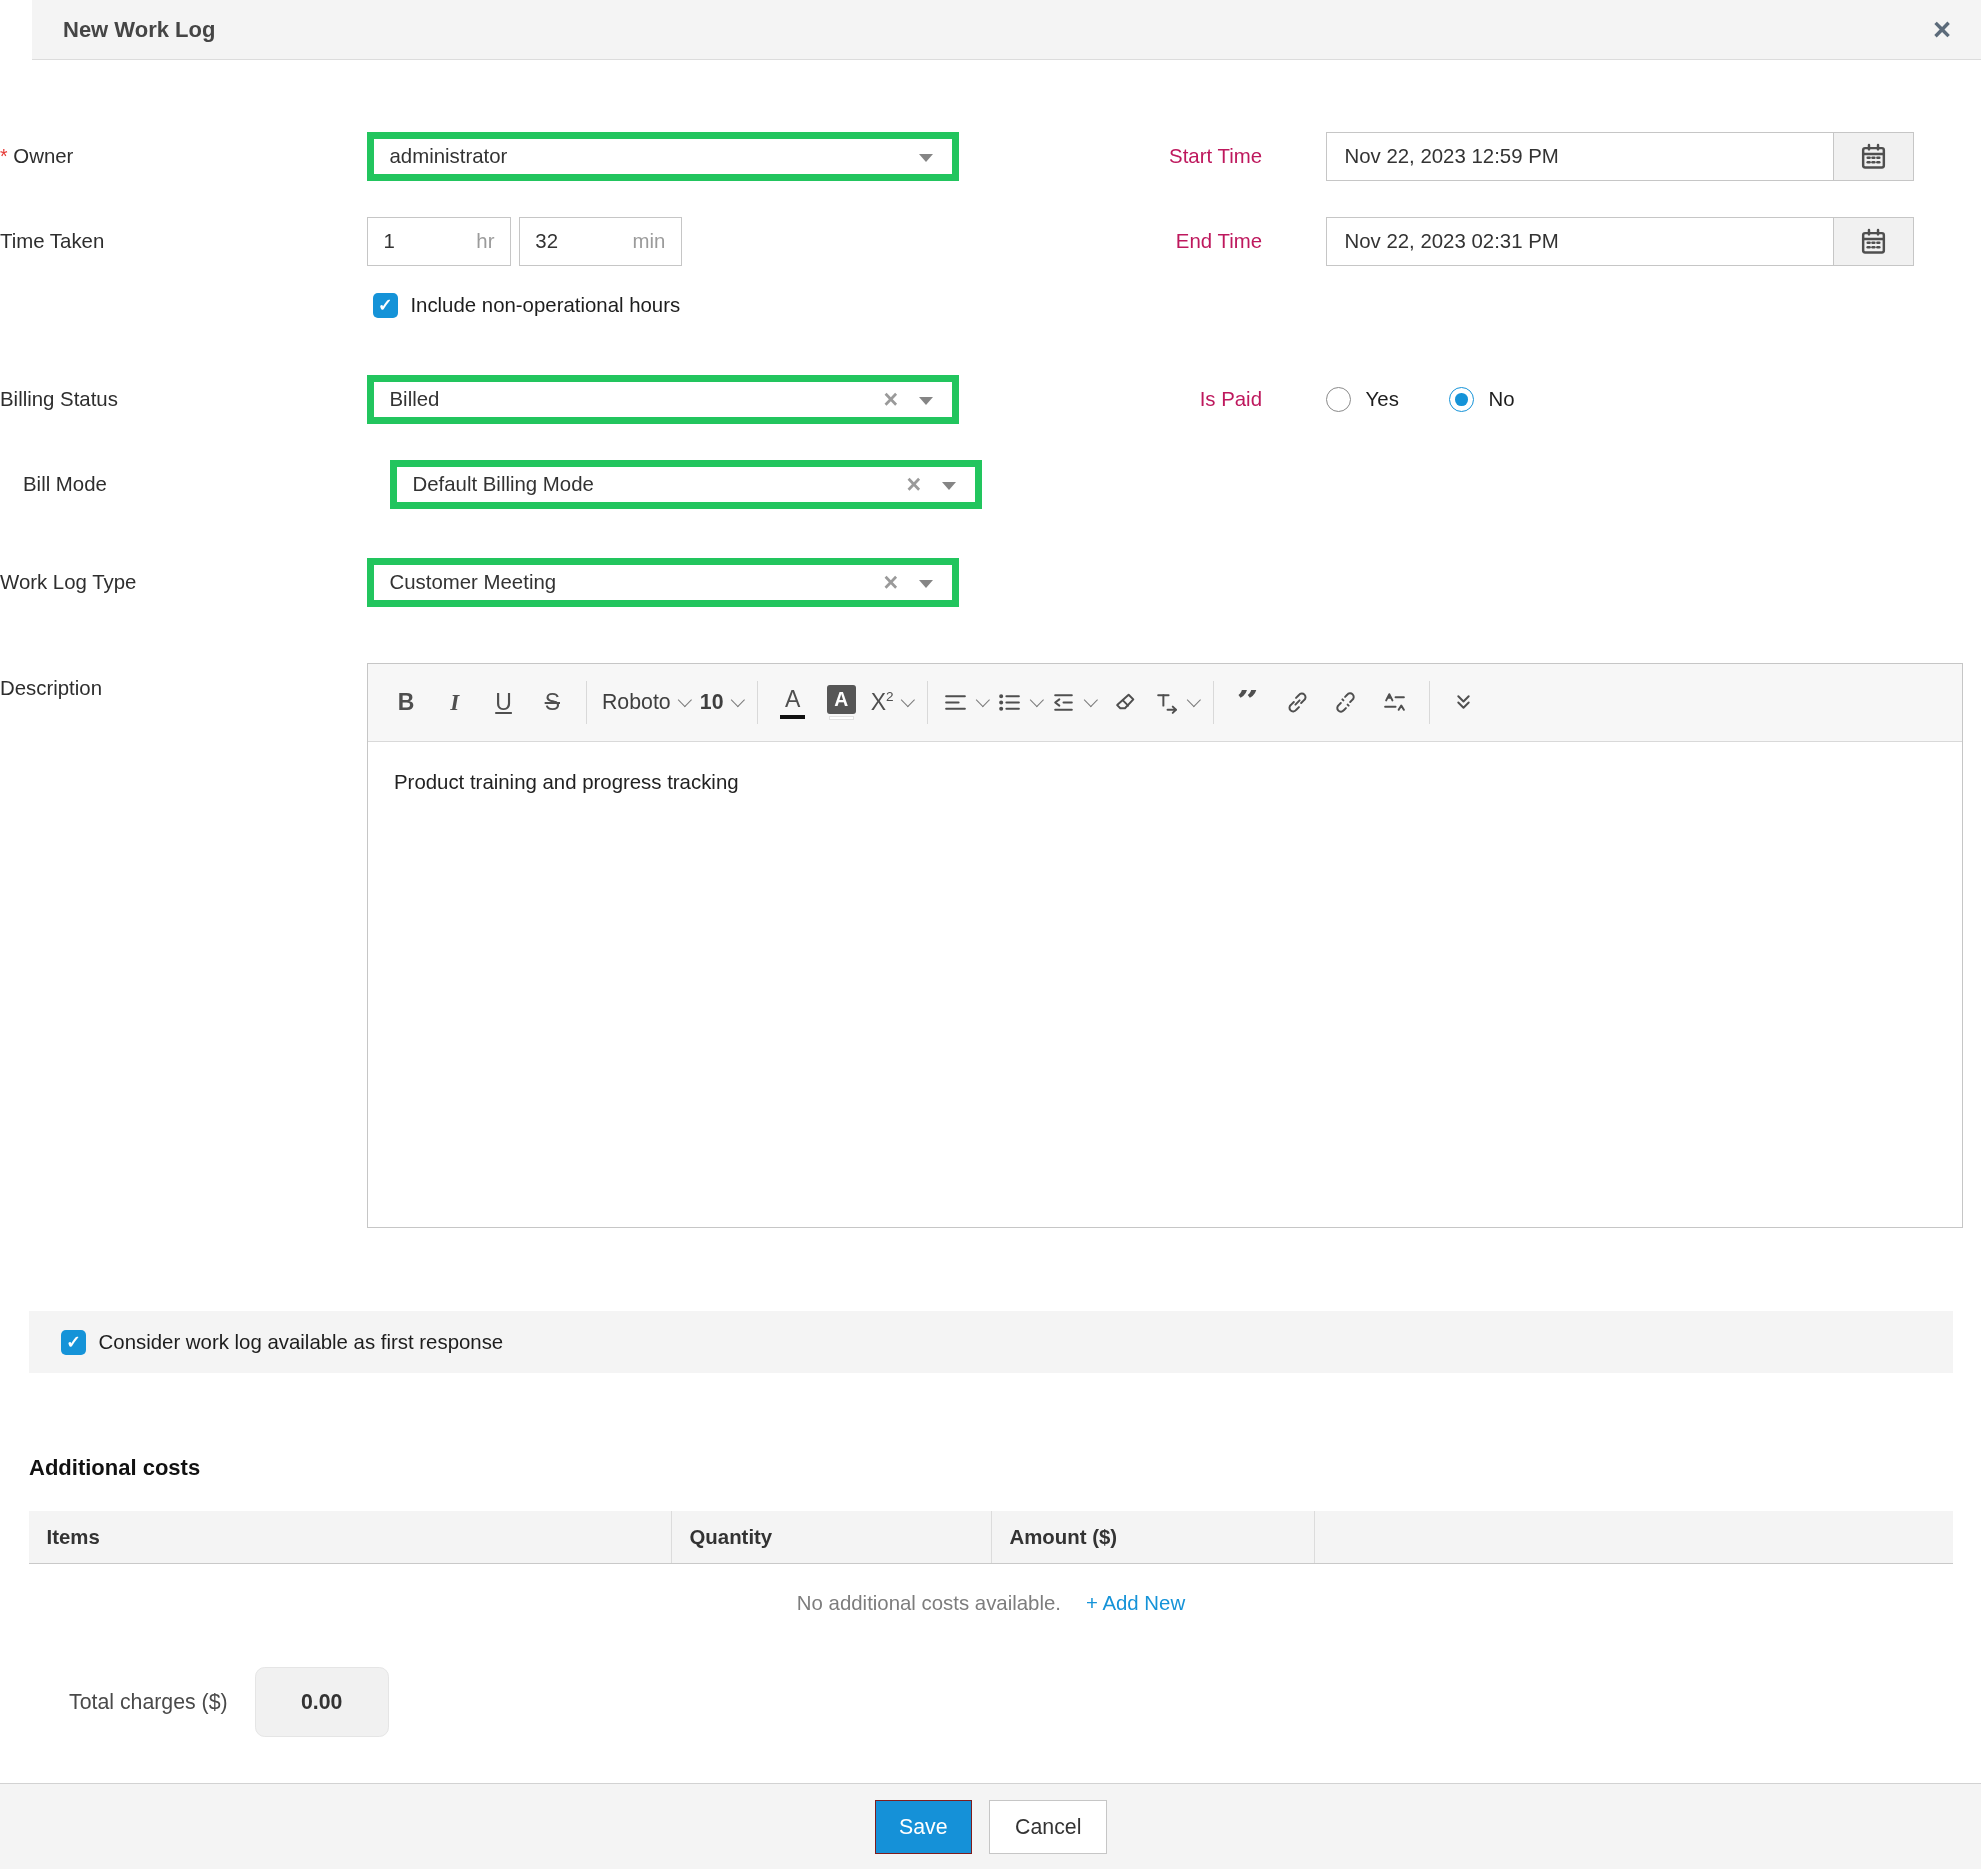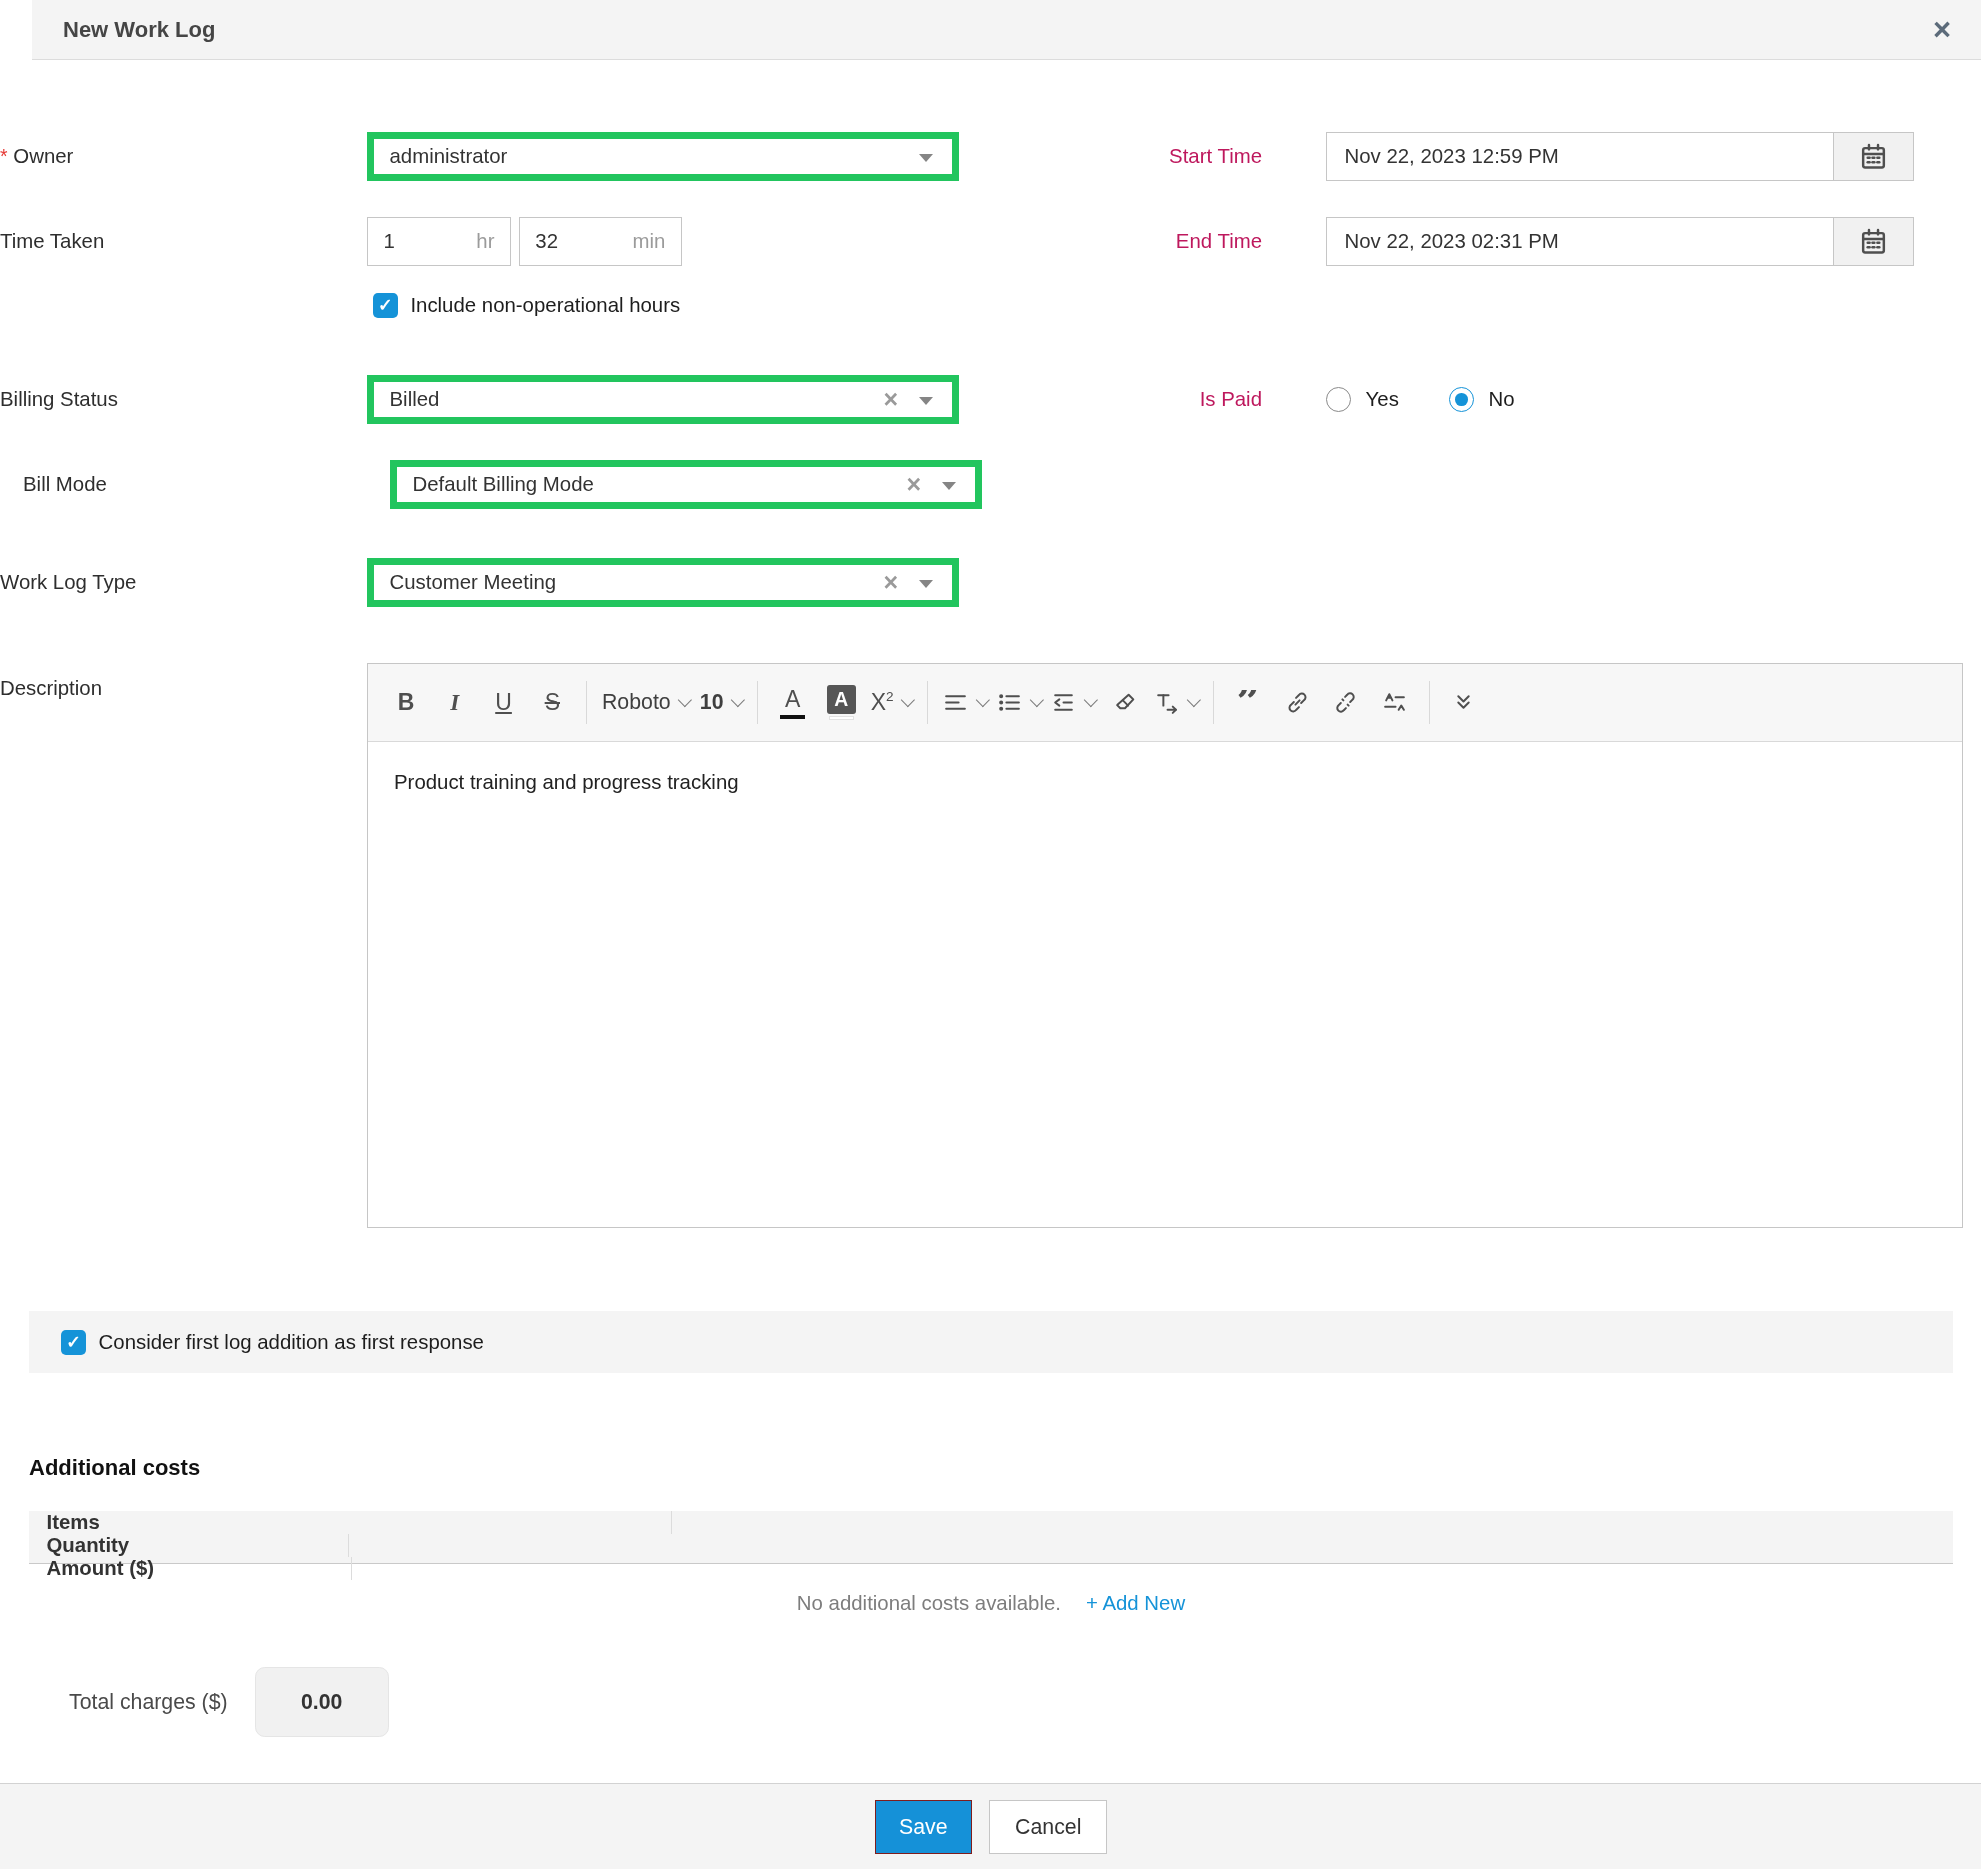--- a/index.html
+++ b/index.html
@@ -89,21 +89,21 @@
   .editor-body { height:485px; padding:29px 26px; font-size:20.4px; color:#222; }
 
   svg.ic { stroke:#4f4f4f; stroke-width:1.9; fill:none; stroke-linecap:round; stroke-linejoin:round; }
 
   
   .strip { margin:83px 29px 0 29px; height:62px; background:#f4f4f4; display:flex; align-items:center; padding:0 32px; }
 
   
   .ac-title { margin:82px 29px 0 29px; font-size:22px; font-weight:bold; color:#111; }
   .ac-table { margin:30px 29px 0 29px; }
-  .ac-head { display:flex; height:53px; background:#f4f4f4; border-bottom:1.9px solid #c9c9c9;flex-direction:column; }
+  .ac-head { display:flex; height:53px; background:#f4f4f4; border-bottom:1.9px solid #c9c9c9; }
   .ac-th { display:flex; align-items:center; padding-left:17.5px; font-size:20.4px; font-weight:bold; color:#333;
     border-right:1px solid #dcdcdc; }
   .ac-th:last-child { border-right:none; }
   .th-items { width:643px; } .th-qty { width:320px; } .th-price { width:320px; } .th-amount { width:323px; } .th-blank { flex:1; }
   .ac-empty { height:78px; display:flex; align-items:center; justify-content:center; font-size:20.4px; color:#7d7d7d; }
   .add-new { color:#1593d8; margin-left:25px; cursor:pointer; font-size:20.4px; }
 
   
   .total-row { margin-top:25px; display:flex; align-items:center; padding-left:69px; }
   .total-lbl { font-size:21.3px; color:#4a4a4a; }
@@ -367,21 +367,21 @@
       <div class="editor-body">
         <span>Product training and progress tracking</span>
       </div>
     </div>
   </div>
 
   <div class="strip">
     <div class="chk">
         <span>✓</span>
       </div>
-    <div class="chk-label">Consider first log addition as first response</div>
+    <div class="chk-label">Consider work log available as first response</div>
   </div>
 
   <div class="ac-title">Additional costs</div>
   <div class="ac-table">
     <div class="ac-head">
       <div class="ac-th th-items">Items</div>
       <div class="ac-th th-qty">Quantity</div>
       <div class="ac-th th-amount">Amount ($)</div>
       <div class="ac-th th-blank"></div>
     </div>

